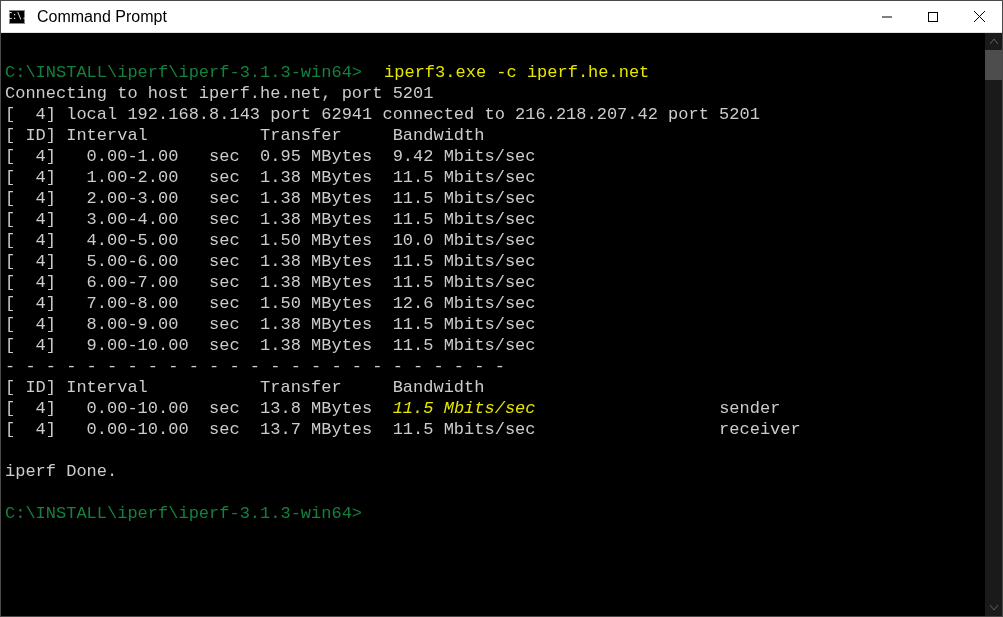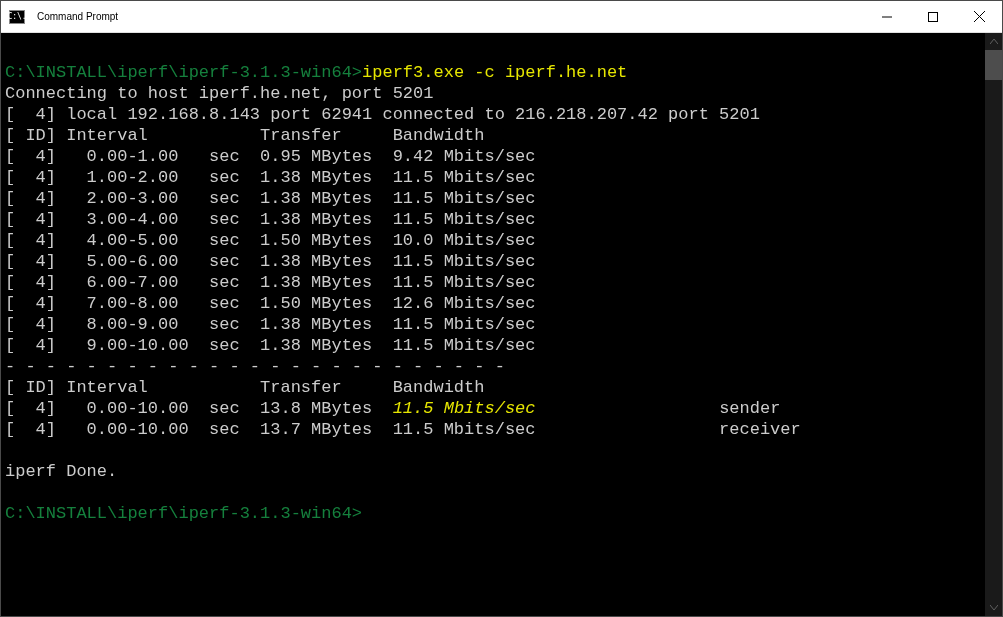--- a/index.html
+++ b/index.html
@@ -35,21 +35,21 @@
     align-items: center;
     justify-content: center;
   }
   .cmd-icon-text {
     color: #fff;
     font-size: 8px;
     font-family: Consolas, monospace;
     line-height: 1;
   }
   .title-text {
-    font-size: 10px;
+    font-size: 16px;
     color: #000;
     flex: 0 0 auto;
     padding-left: 4px;
   }
   .title-spacer { flex: 1; }
   .win-controls { display: flex; height: 100%; }
   .win-btn {
     width: 46px;
     height: 100%;
     display: flex;
@@ -96,21 +96,21 @@
   .scroll-arrow.up { top: 0; }
   .scroll-arrow.down { bottom: 0; }
   .scroll-thumb {
     position: absolute;
     top: 17px;
     width: 17px;
     height: 30px;
     background: #4d4d4d;
   }
   .prompt-path { color: #15803d; }
-  .cmd-input { color: #e6e600; }
+  .cmd-input { color: #e6e600; margin-left: 22px; }
   .hl { color: #e6e600; font-style: italic; }
   .dash-row { letter-spacing: 0; }
 </style>
 </head>
 <body>
 
 <div class="titlebar">
   <div class="icon-wrap">
     <div class="cmd-icon">
         <span class="cmd-icon-text">C:\.</span>

